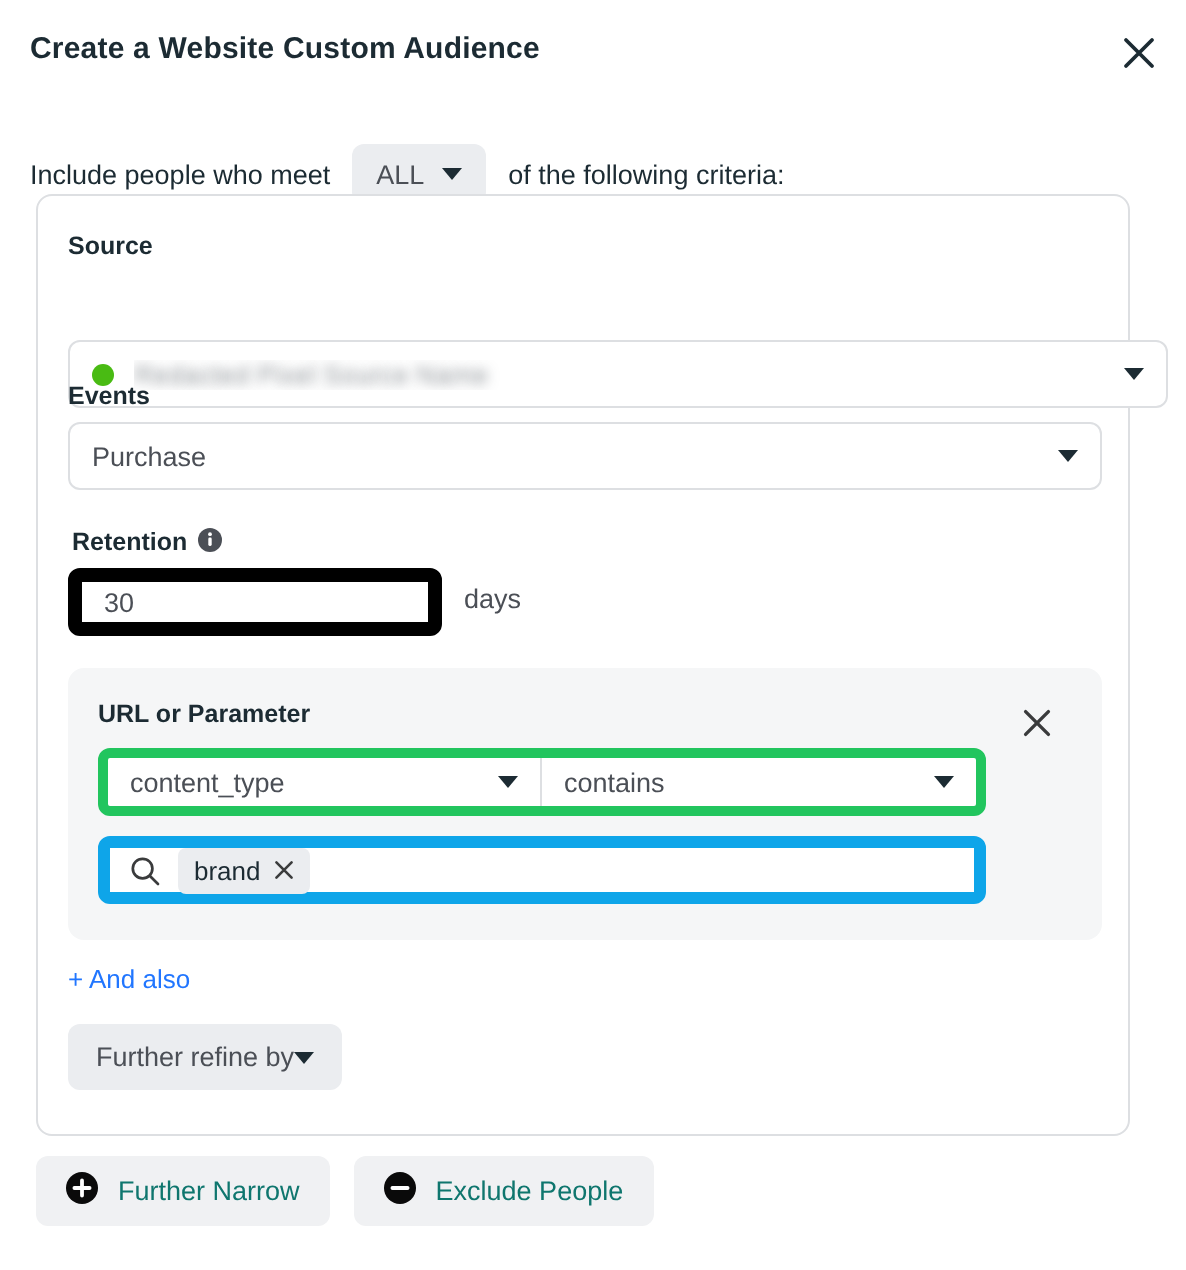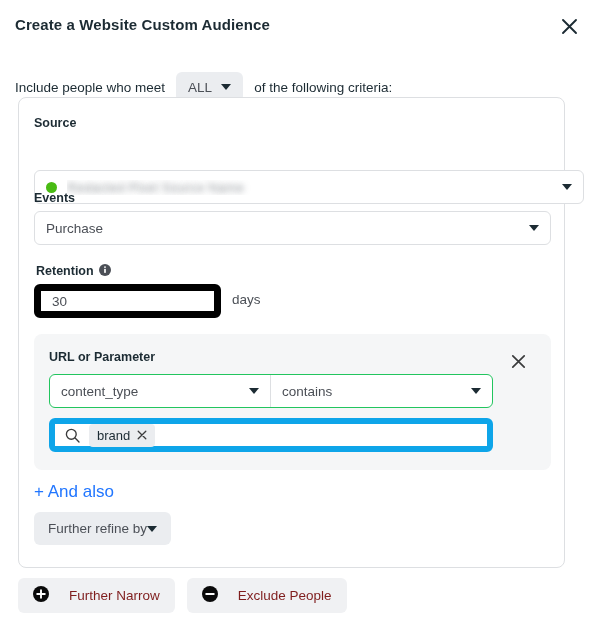--- a/index.html
+++ b/index.html
@@ -103,21 +103,21 @@
     font-size: 12.5px; font-weight: bold; color:#1c2b33;
   }
   .rule-close {
     position:absolute; right: 22px; top: 18px;
     width: 22px; height: 22px; display:flex; align-items:center;
     justify-content:center; cursor:pointer; background:none; border:none; padding:0;
   }
 
   .dual-select {
     position:absolute; left: 15px; top: 40px; width: 444px; height: 34px;
-    display:flex; background:#fff; border:1px solid #22c55e; border-radius:6px;
+    display:flex; background:#fff; border:5px solid #22c55e; border-radius:6px;
     overflow:hidden;
   }
   .dual-select .half {
     display:flex; align-items:center; padding: 0 11px;
     font-size: 13.5px; color:#4b4f56; cursor:pointer;
   }
   .dual-select .half:first-child { width: 222px; border-right:1px solid #dddfe2; }
   .dual-select .half:last-child  { width: 222px; }
   .dual-select .half .val { flex:1; overflow:hidden; white-space:nowrap; }
 
@@ -130,37 +130,37 @@
   .chip {
     display:inline-flex; align-items:center; gap:7px;
     background:#ebedf0; border-radius:4px; height:23px; padding: 0 8px;
     font-size: 13px; color:#1c2b33;
   }
   .chip-x { display:flex; cursor:pointer; }
 
   
   .and-also {
     position:absolute; left: 15px; top: 384px;
-    font-size: 17px; color:#2176ff; cursor:pointer; text-decoration:none;
+    font-size: 13px; color:#2176ff; cursor:pointer; text-decoration:none;
   }
   .refine-pill {
     position:absolute; left: 15px; top: 414px;
     display:inline-flex; align-items:center; 
     background:#ebedf0; border:none; border-radius:6px;
     height: 33px; padding: 0 14px;
     font-family:inherit; font-size:13.5px; color:#4b4f56; cursor:pointer;
   }
 
   
   .footer { position:absolute; left:18px; top:578px; display:flex; gap:12px; }
   .footer-btn {
-    display:inline-flex; align-items:center; gap:20px;
+    display:inline-flex; align-items:center; gap:10px;
     background:#f0f1f3; border:none; border-radius:6px;
     height: 35px; padding: 0 15px;
-    font-family:inherit; font-size:13.5px; color:#7f1d1d; cursor:pointer;
+    font-family:inherit; font-size:13.5px; color:#0f766e; cursor:pointer;
   }
 </style>
 </head>
 <body>
 
 <div class="page">
 
   <div class="dialog-title">Create a Website Custom Audience</div>
   <button class="close-btn">
     <span>

